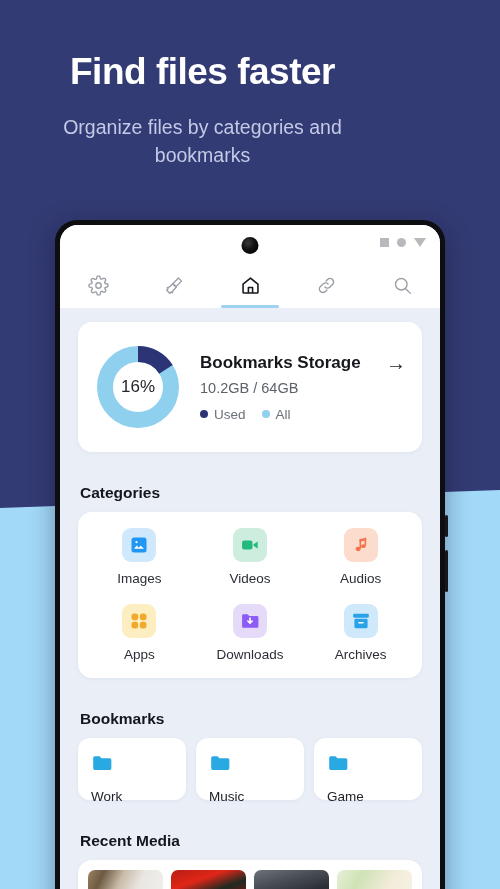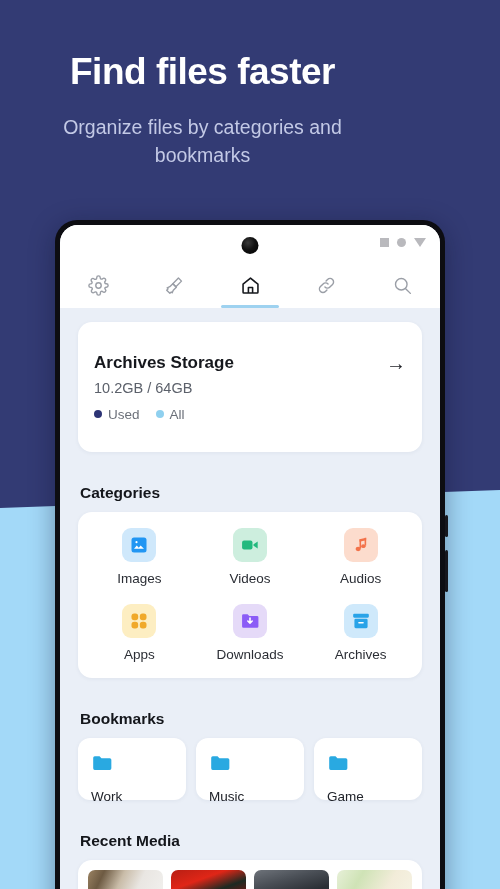--- a/index.html
+++ b/index.html
@@ -211,23 +211,30 @@
         <svg width="21" height="21" viewBox="0 0 24 24" fill="none" stroke="#9a9ea6" stroke-width="1.6" stroke-linecap="round">
           <circle cx="10.6" cy="10.6" r="6.6"></circle>
           <path d="M15.6 15.6 21 21"></path>
         </svg>
       </div>
     </div>
 
     <div class="content">
 
       <div class="card storage">
+        <div class="donut">
+          <svg width="88" height="88" viewBox="0 0 88 88">
+            <circle cx="44" cy="44" r="33" fill="none" stroke="#8fd0ef" stroke-width="16"></circle>
+            <circle cx="44" cy="44" r="33" fill="none" stroke="#2d3475" stroke-width="16" stroke-dasharray="33.2 207.3"></circle>
+          </svg>
+          <span class="pct">16%</span>
+        </div>
         <div class="st-info">
           <div class="st-title-row">
-            <span class="st-title">Archives Storage</span>
+            <span class="st-title">Bookmarks Storage</span>
             <span class="arrow">→</span>
           </div>
           <div class="st-sub">10.2GB / 64GB</div>
           <div class="legend">
             <span class="lg">
               <span class="dot" style="background:#2d3475"></span>
               <span>Used</span>
             </span>
             <span class="lg">
               <span class="dot" style="background:#8fd0ef"></span>

